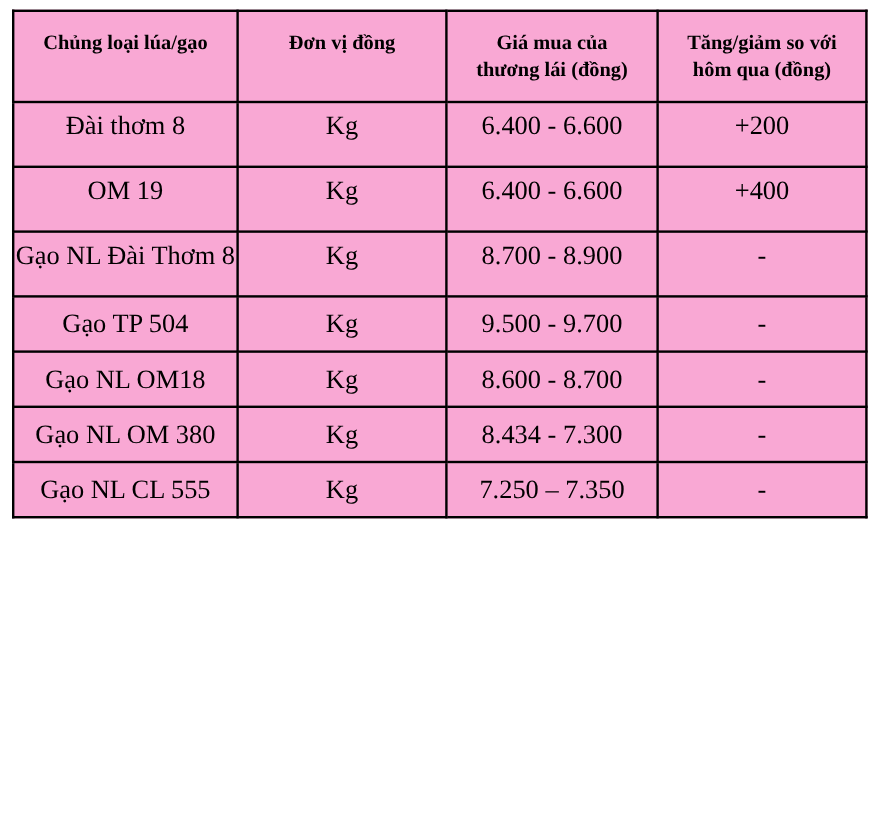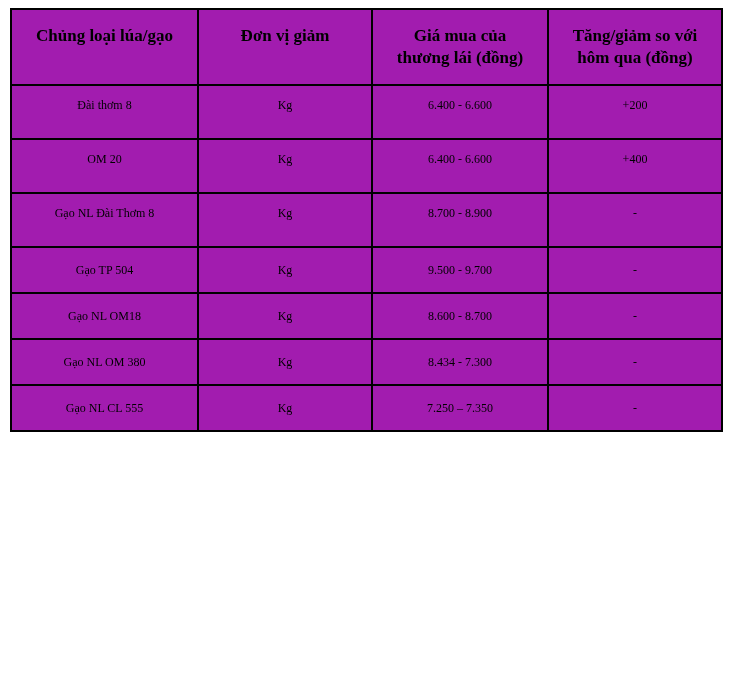--- a/index.html
+++ b/index.html
@@ -9,21 +9,21 @@
     width: 735px;
     height: 699px;
   }
   table.price-table {
     border-collapse: collapse;
     table-layout: fixed;
     margin: 8px 0 0 10px;
     width: 711px;
     font-family: "Liberation Serif", serif;
     color: #000000;
-    background: #a21caf;
+    background: #f9a8d4;
   }
   .price-table th,
   .price-table td {
     border: 2px solid #000000;
     text-align: center;
     overflow: hidden;
     padding: 0;
   }
   .price-table thead tr {
     height: 76px;
@@ -32,21 +32,21 @@
     font-weight: bold;
     font-size: 17px;
     line-height: 22px;
     vertical-align: top;
     padding-top: 15px;
   }
   .price-table th span {
     display: block;
   }
   .price-table tbody td {
-    font-size: 12px;
+    font-size: 22px;
     line-height: 20px;
   }
   .price-table tr.tall {
     height: 54px;
   }
   .price-table tr.tall td {
     vertical-align: top;
     padding-top: 9px;
   }
   .price-table tr.short {
@@ -65,41 +65,41 @@
     <col style="width:174px">
     <col style="width:176px">
     <col style="width:174px">
   </colgroup>
   <thead>
     <tr>
       <th>
         <span>Chủng loại lúa/gạo</span>
       </th>
       <th>
-        <span>Đơn vị giảm</span>
+        <span>Đơn vị đồng</span>
       </th>
       <th>
         <span>Giá mua của</span>
         <span>thương lái (đồng)</span>
       </th>
       <th>
         <span>Tăng/giảm so với</span>
         <span>hôm qua (đồng)</span>
       </th>
     </tr>
   </thead>
   <tbody>
     <tr class="tall">
       <td>Đài thơm 8</td>
       <td>Kg</td>
       <td>6.400 - 6.600</td>
       <td>+200</td>
     </tr>
     <tr class="tall">
-      <td>OM 20</td>
+      <td>OM 19</td>
       <td>Kg</td>
       <td>6.400 - 6.600</td>
       <td>+400</td>
     </tr>
     <tr class="tall">
       <td>Gạo NL Đài Thơm 8</td>
       <td>Kg</td>
       <td>8.700 - 8.900</td>
       <td>-</td>
     </tr>

